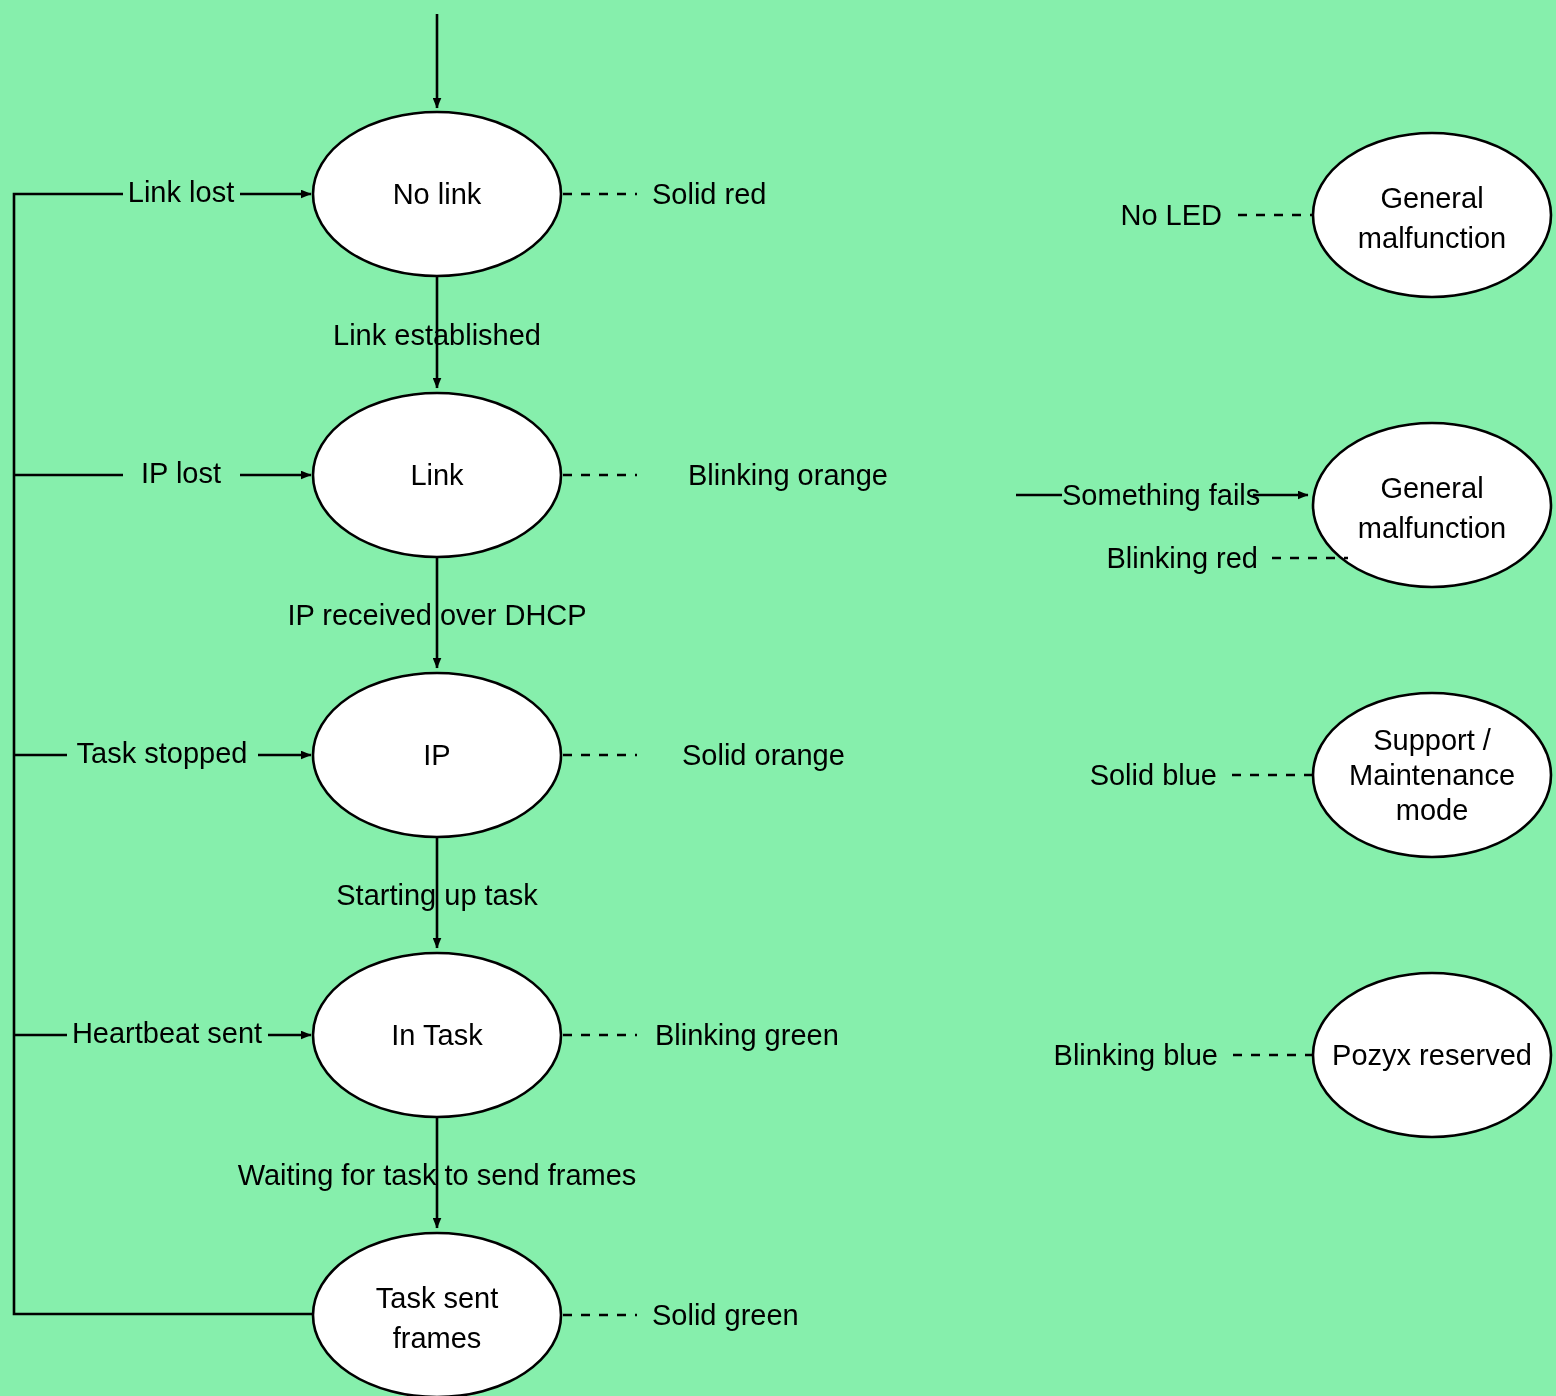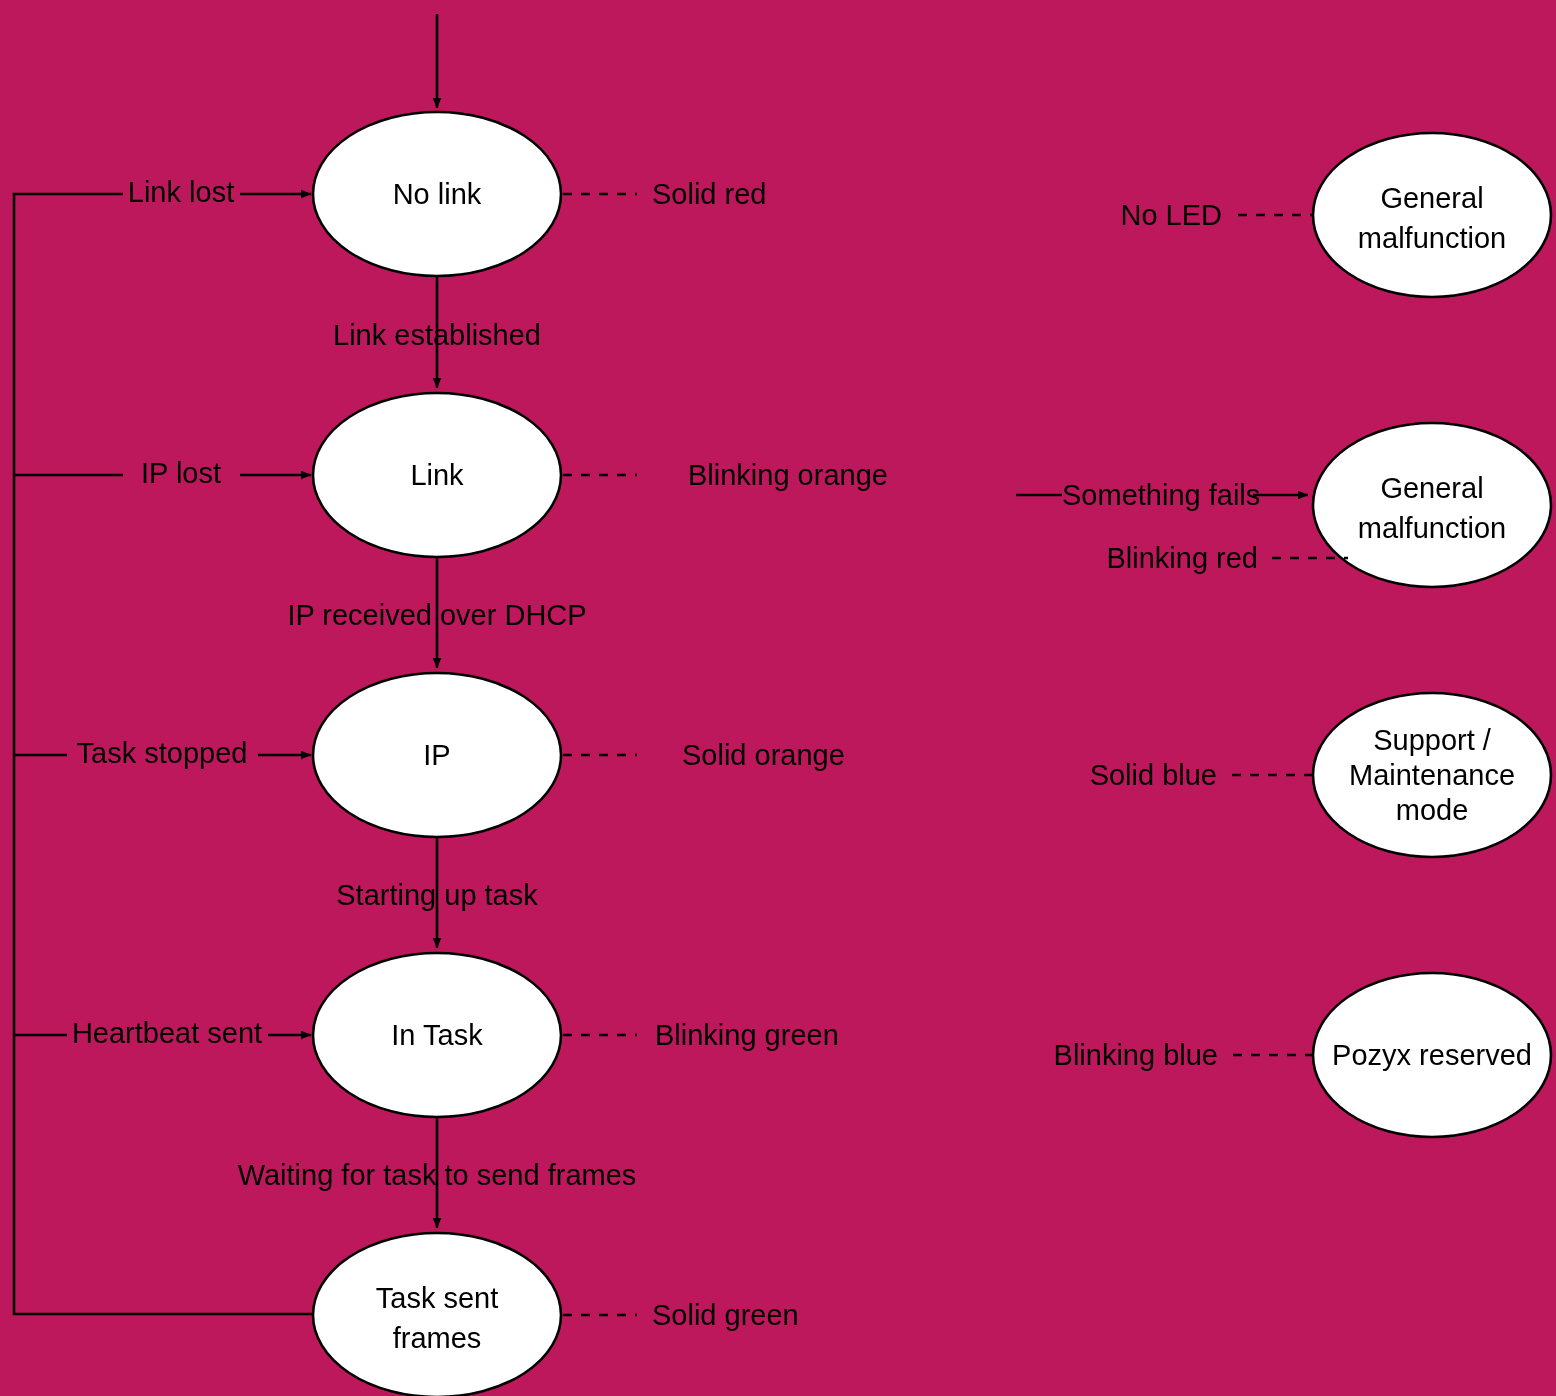--- a/index.html
+++ b/index.html
@@ -10,21 +10,21 @@
   body {
     width: 1556px;
     height: 1396px;
     overflow: hidden;
     font-family: "Liberation Sans", sans-serif;
   }
   #diagram-root {
     position: relative;
     width: 1556px;
     height: 1396px;
-    background: #be185d;
+    background: #86efac;
   }
   svg.diagram-canvas {
     display: block;
     width: 1556px;
     height: 1396px;
   }
   .node-ellipse {
     fill: #ffffff;
     stroke: #000000;
     stroke-width: 2.6;

